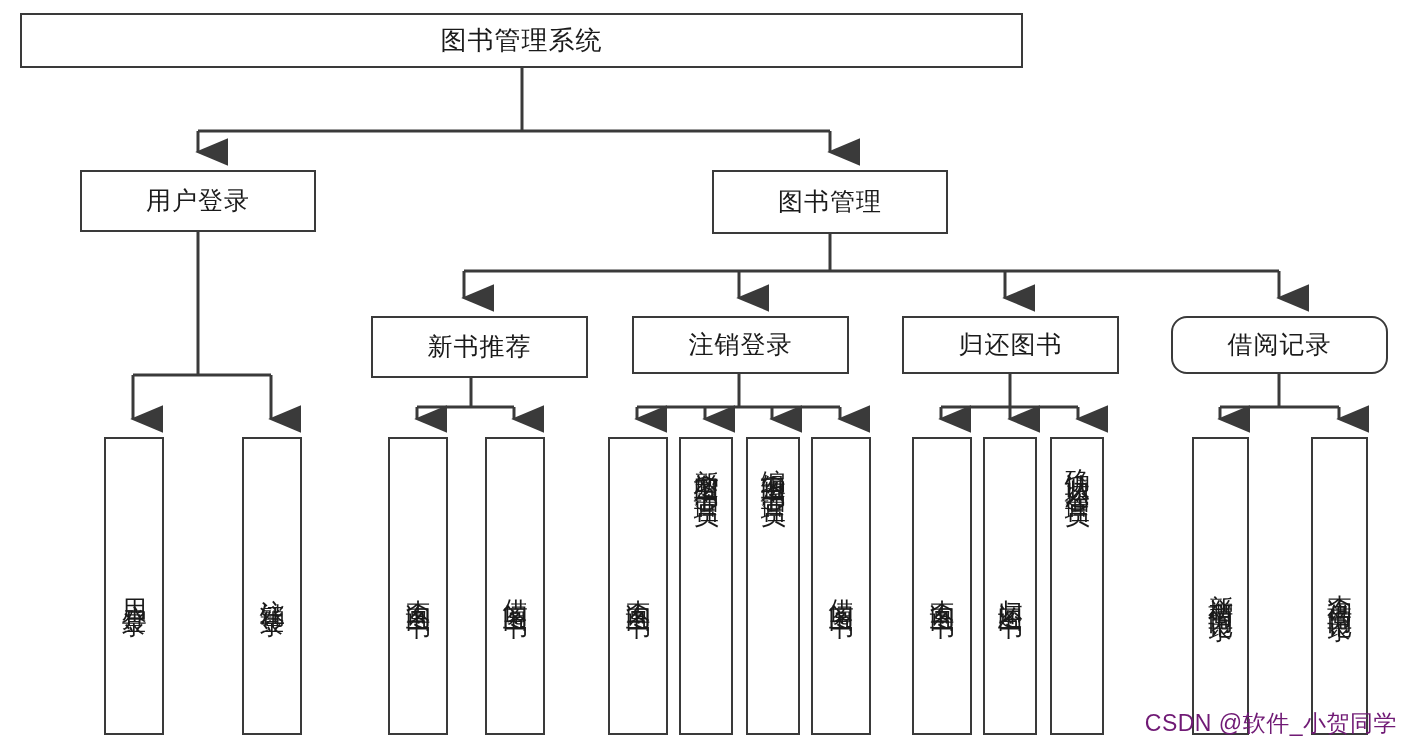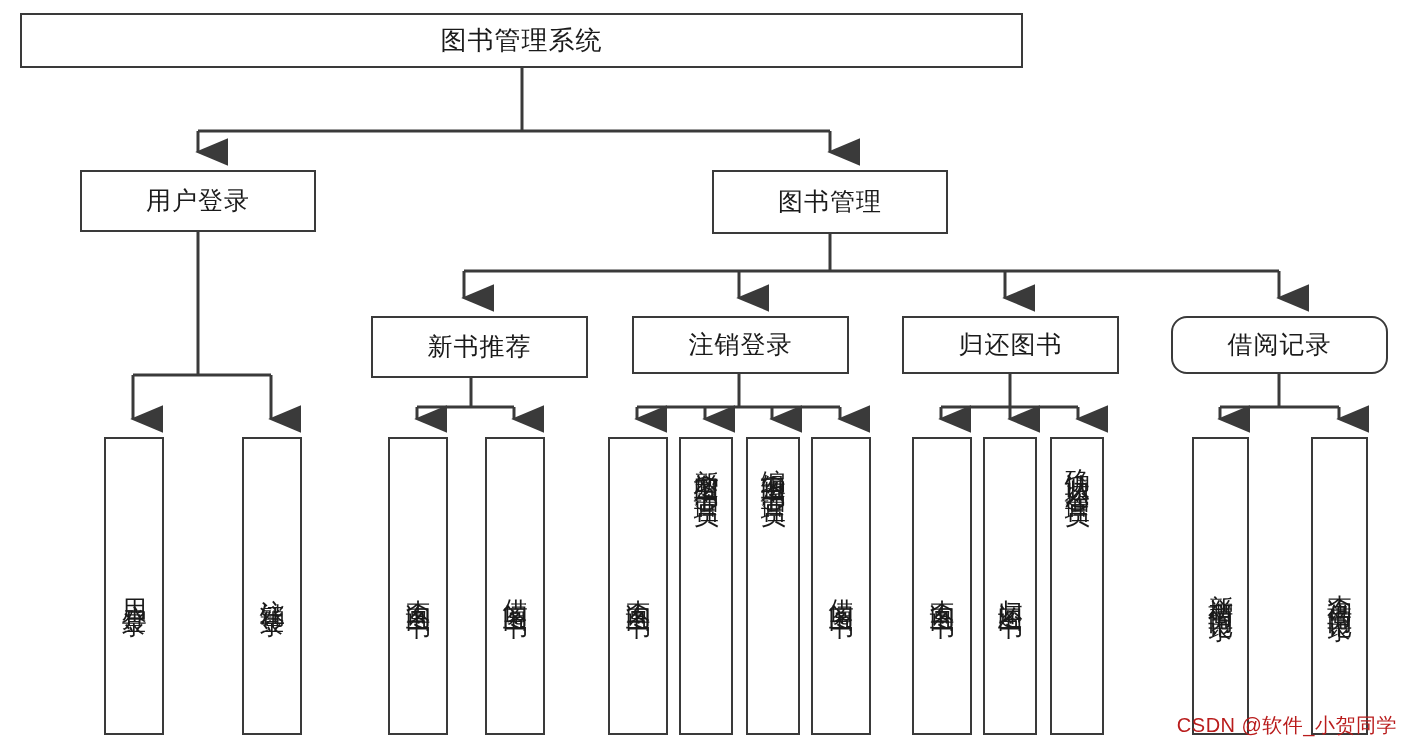--- a/index.html
+++ b/index.html
@@ -63,22 +63,22 @@
     justify-content: center;
   }
   .leaf-inner.top {
     align-items: flex-start;
     padding-top: 4px;
   }
   .watermark {
     position: absolute;
     right: 8px;
     bottom: 8px;
-    font-size: 20px;
-    color: #b91c1c;
+    font-size: 23px;
+    color: #701a75;
     letter-spacing: 0.5px;
     white-space: nowrap;
   }
 </style>
 </head>
 <body>
 
 <div id="canvas">
 
   <svg id="wires" viewBox="0 0 1405 747" xmlns="http://www.w3.org/2000/svg">

